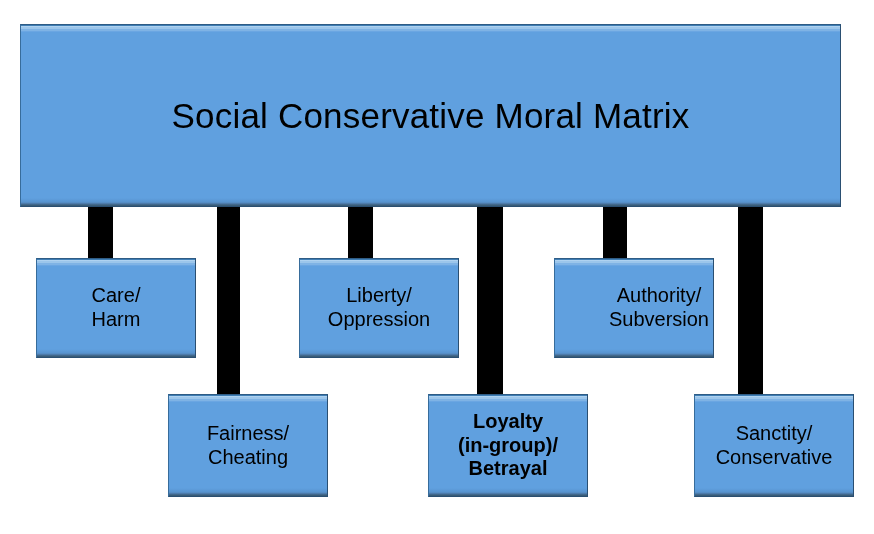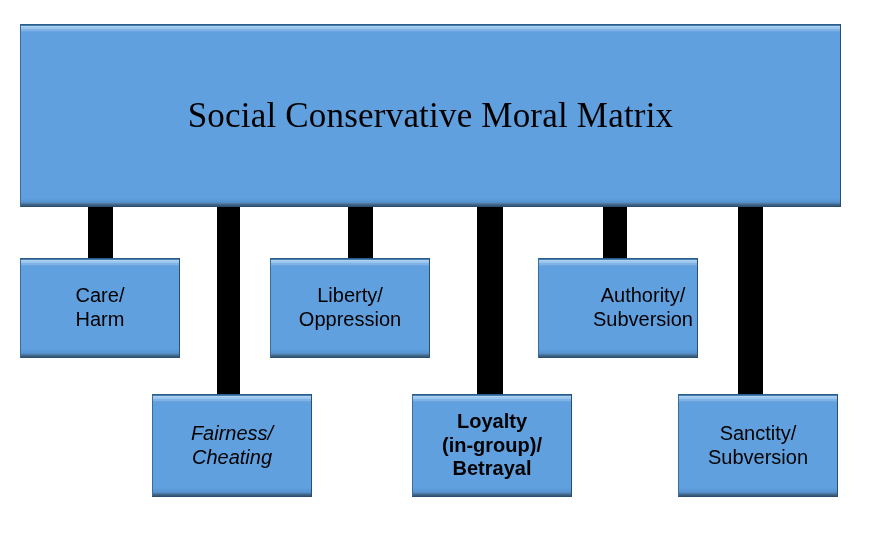--- a/index.html
+++ b/index.html
@@ -79,33 +79,34 @@
   }
 
   
   .node-root {
     left: 20px;
     top: 24px;
     width: 821px;
     height: 183px;
     font-size: 35px;
   }
-  .node-root .node-label { letter-spacing: 0.2px; font-family: Liberation Serif, serif; }
+  .node-root .node-label { letter-spacing: 0.2px; }
 
   
   .node-leaf {
     width: 160px;
     font-size: 20px;
+    margin-left: 16px;
   }
   .row-a { top: 258px; height: 100px; }
   .row-b { top: 394px; height: 103px; }
 
   .pos-care      { left: 20px;  }
-  .pos-fairness  { left: 152px; font-style: italic; }
-  .pos-liberty   { left: 270px; }
+  .pos-fairness  { left: 152px; }
+  .pos-liberty   { left: 283px; }
   .pos-loyalty   { left: 412px; font-weight: bold; }
   .pos-authority { left: 538px; justify-content: flex-end; }
   .pos-sanctity  { left: 678px; }
 </style>
 </head>
 <body>
 
 <div id="canvas">
 
   <div class="connector" style="left:88px;  top:205px; width:25px; height:55px;"></div>
@@ -140,16 +141,16 @@
 Betrayal</span>
   </div>
 
   <div class="node node-leaf row-a pos-authority">
     <span class="node-label">Authority/
 Subversion</span>
   </div>
 
   <div class="node node-leaf row-b pos-sanctity">
     <span class="node-label">Sanctity/
-Subversion</span>
+Conservative</span>
   </div>
 
 </div>
 
 </body></html>

